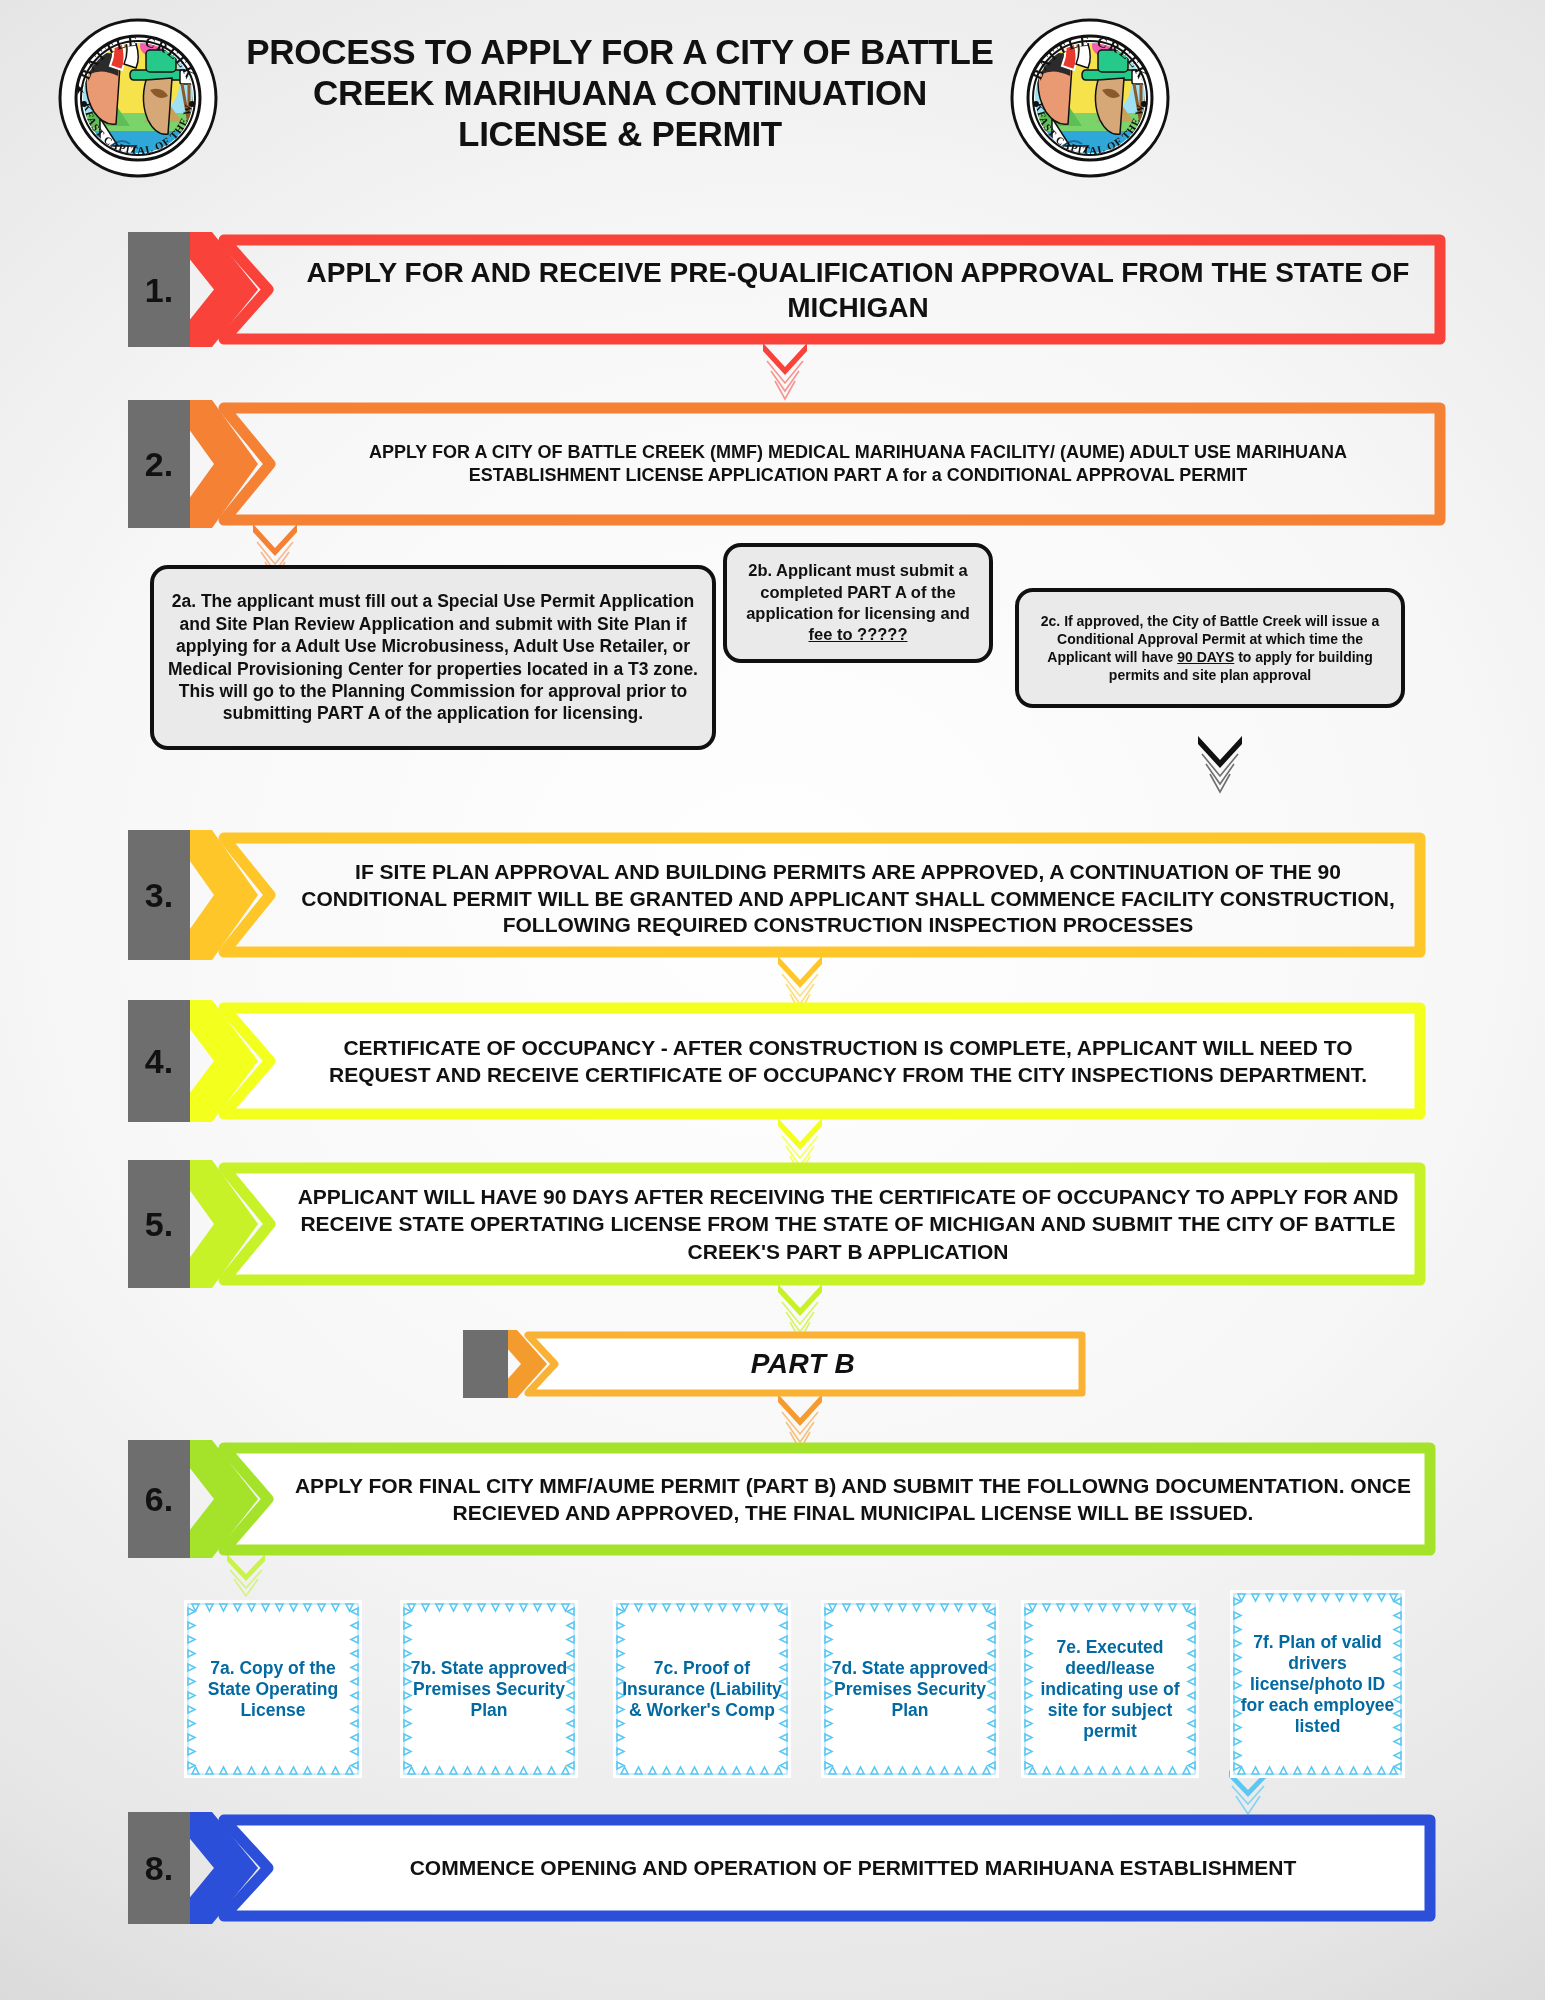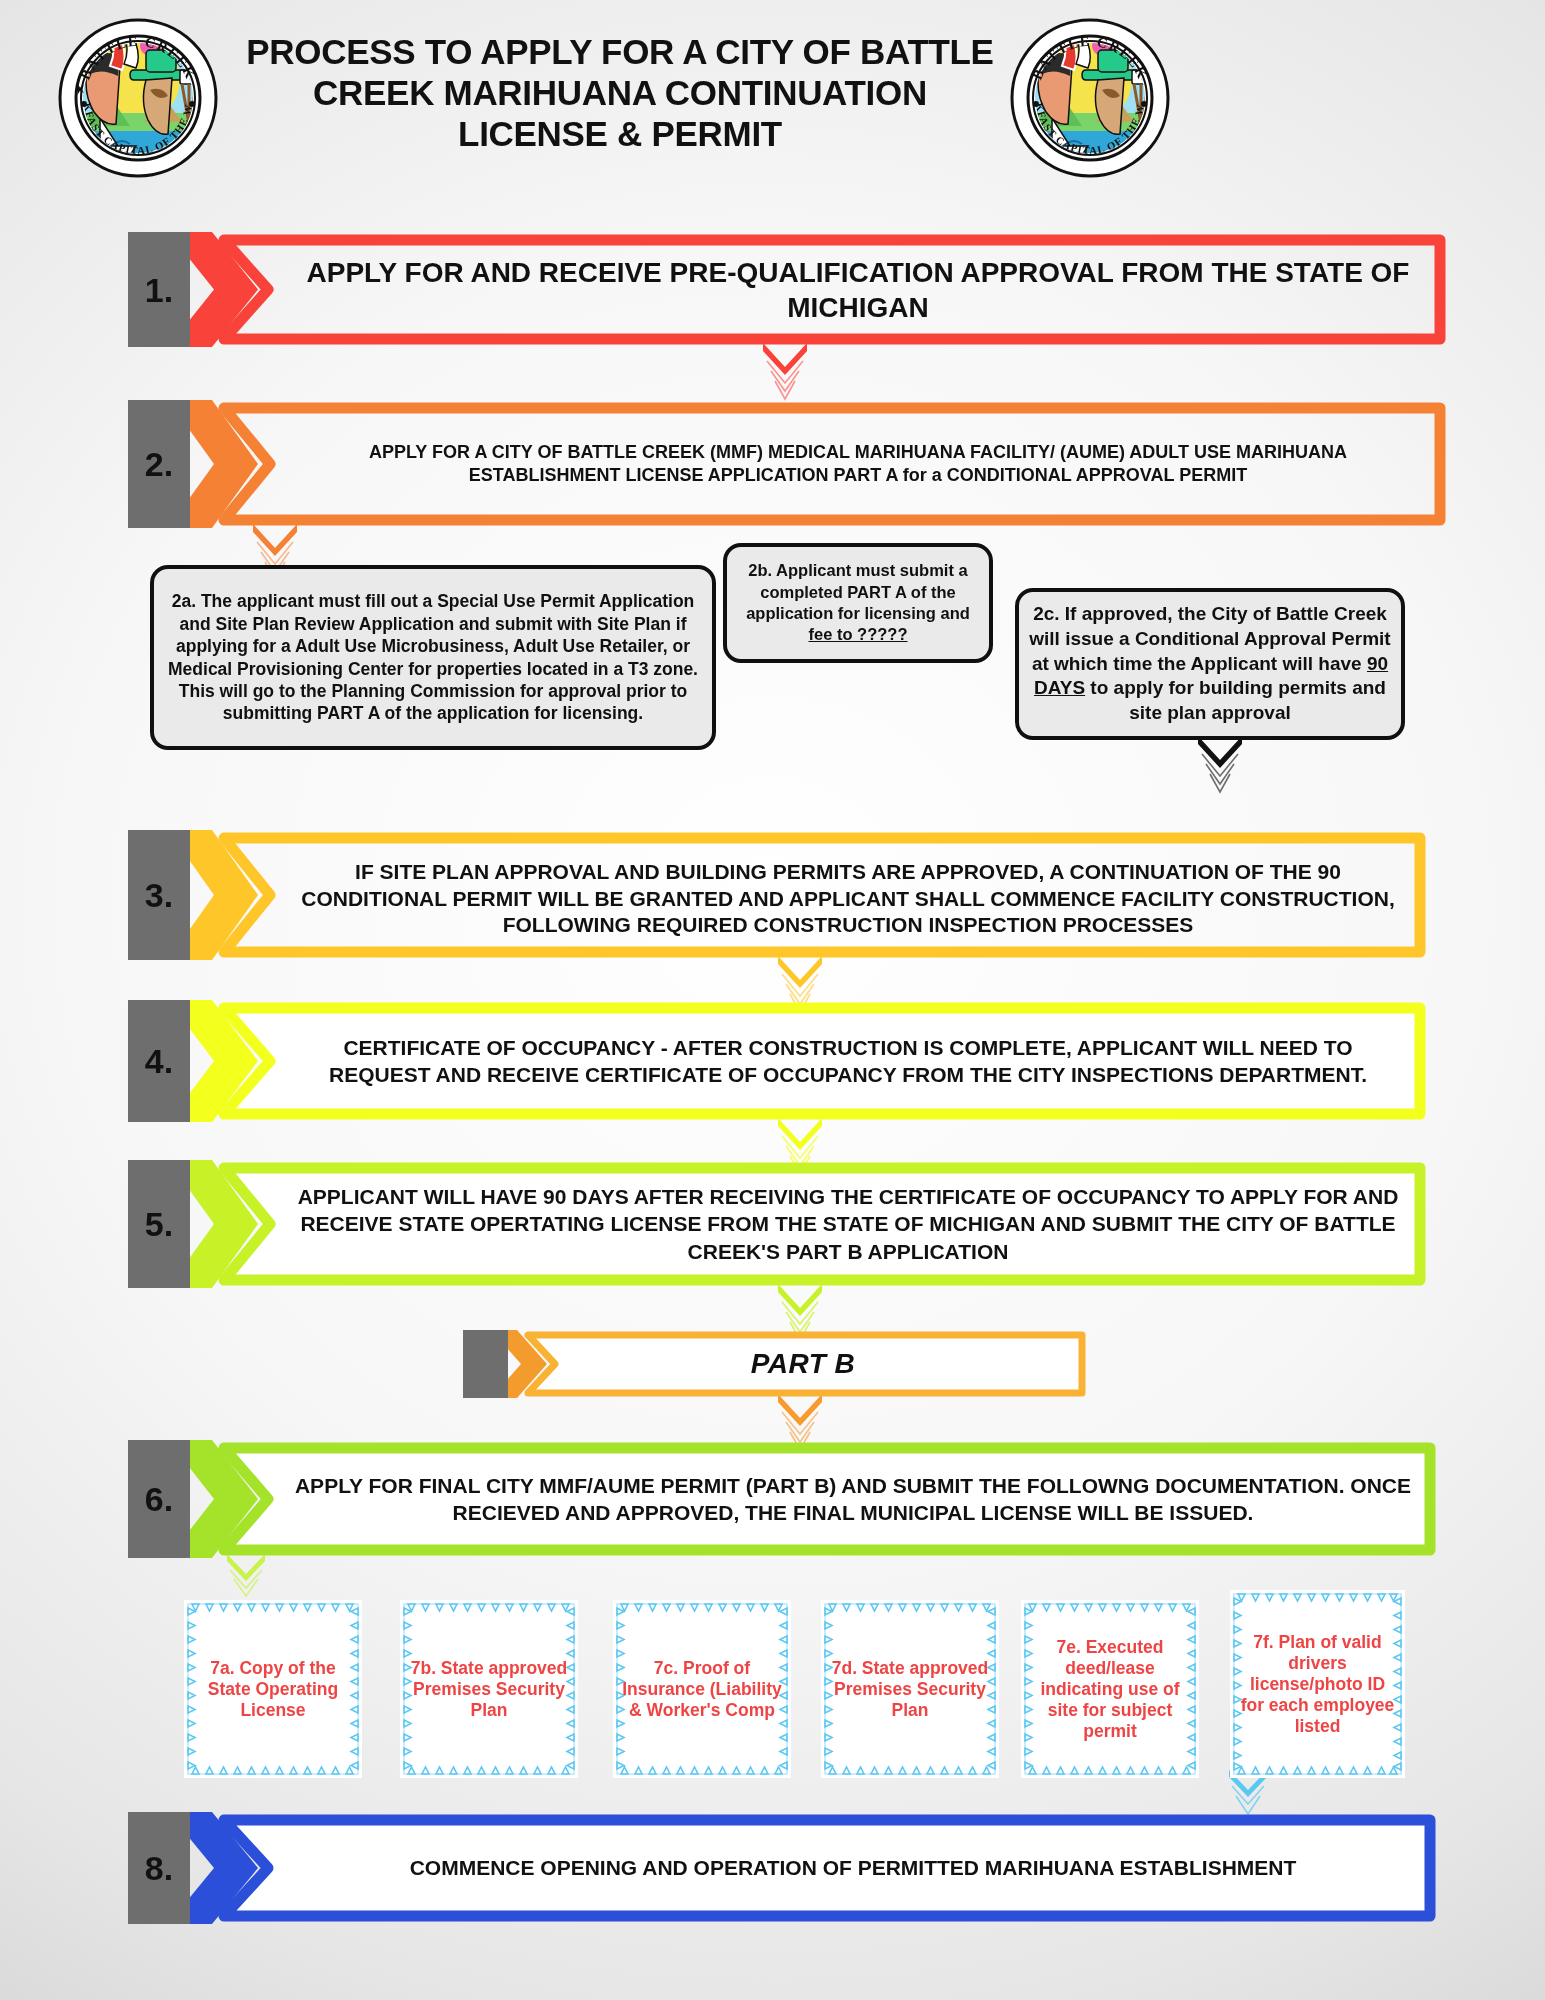--- a/index.html
+++ b/index.html
@@ -81,21 +81,21 @@
 
   
   .docbox {
     position: absolute;
     background: #fff;
     display: flex; align-items: center; justify-content: flex-start;
     text-align: center;
     font-weight: 700;
     font-size: 17.5px;
     line-height: 1.2;
-    color: #ef4444;
+    color: #0369a1;
     z-index: 6;
     padding: 10px 6px;
   }
   .docbox .tri-border {
     position: absolute; inset: 0; pointer-events: none;
   }
   .docbox .tri-border svg { display: block; width: 100%; height: 100%; }
   .docbox .txt { position: relative; z-index: 2; }
 
   
@@ -259,21 +259,21 @@
 </div>
 
 <div class="subbox" style="left:150px; top:565px; width:566px; height:185px; font-size:17.5px; line-height:1.28;">
   <span>2a. The applicant must fill out a Special Use Permit Application and Site Plan Review Application and submit with Site Plan if applying for a Adult Use Microbusiness, Adult Use Retailer, or Medical Provisioning Center for properties located in a T3 zone. This will go to the Planning Commission for approval prior to submitting PART A of the application for licensing.</span>
 </div>
 
 <div class="subbox" style="left:723px; top:543px; width:270px; height:120px; font-size:16.5px; line-height:1.3;align-items:center;">
   <span><span>2b. Applicant must submit a completed PART A of the application  for licensing and </span><span class="u">fee to ?????</span></span>
 </div>
 
-<div class="subbox" style="left:1015px; top:588px; width:390px; height:152px; font-size:19px; line-height:1.3;">
+<div class="subbox" style="left:1015px; top:588px; width:390px; height:120px; font-size:14px; line-height:1.3;">
   <span><span>2c. If approved, the City of Battle Creek will issue a Conditional Approval Permit at which time the Applicant will have </span><span class="u">90 DAYS</span><span> to apply for building permits and site plan approval</span></span>
 </div>
 
 <div class="connector" style="left:1192px; top:736px;">
   <svg width="56" height="62" viewBox="0 0 56 62">
     <path d="M6 0 L28 24 L50 0 L50 8 L28 32 L6 8 Z" fill="#111111"></path>
     <path d="M10 18 L28 40 L46 18" fill="none" stroke="#6f6f6f" stroke-width="1.6"></path>
     <path d="M14 28 L28 48 L42 28" fill="none" stroke="#6f6f6f" stroke-width="1.6"></path>
     <path d="M18 38 L28 56 L38 38" fill="none" stroke="#6f6f6f" stroke-width="1.6"></path>
   </svg>

